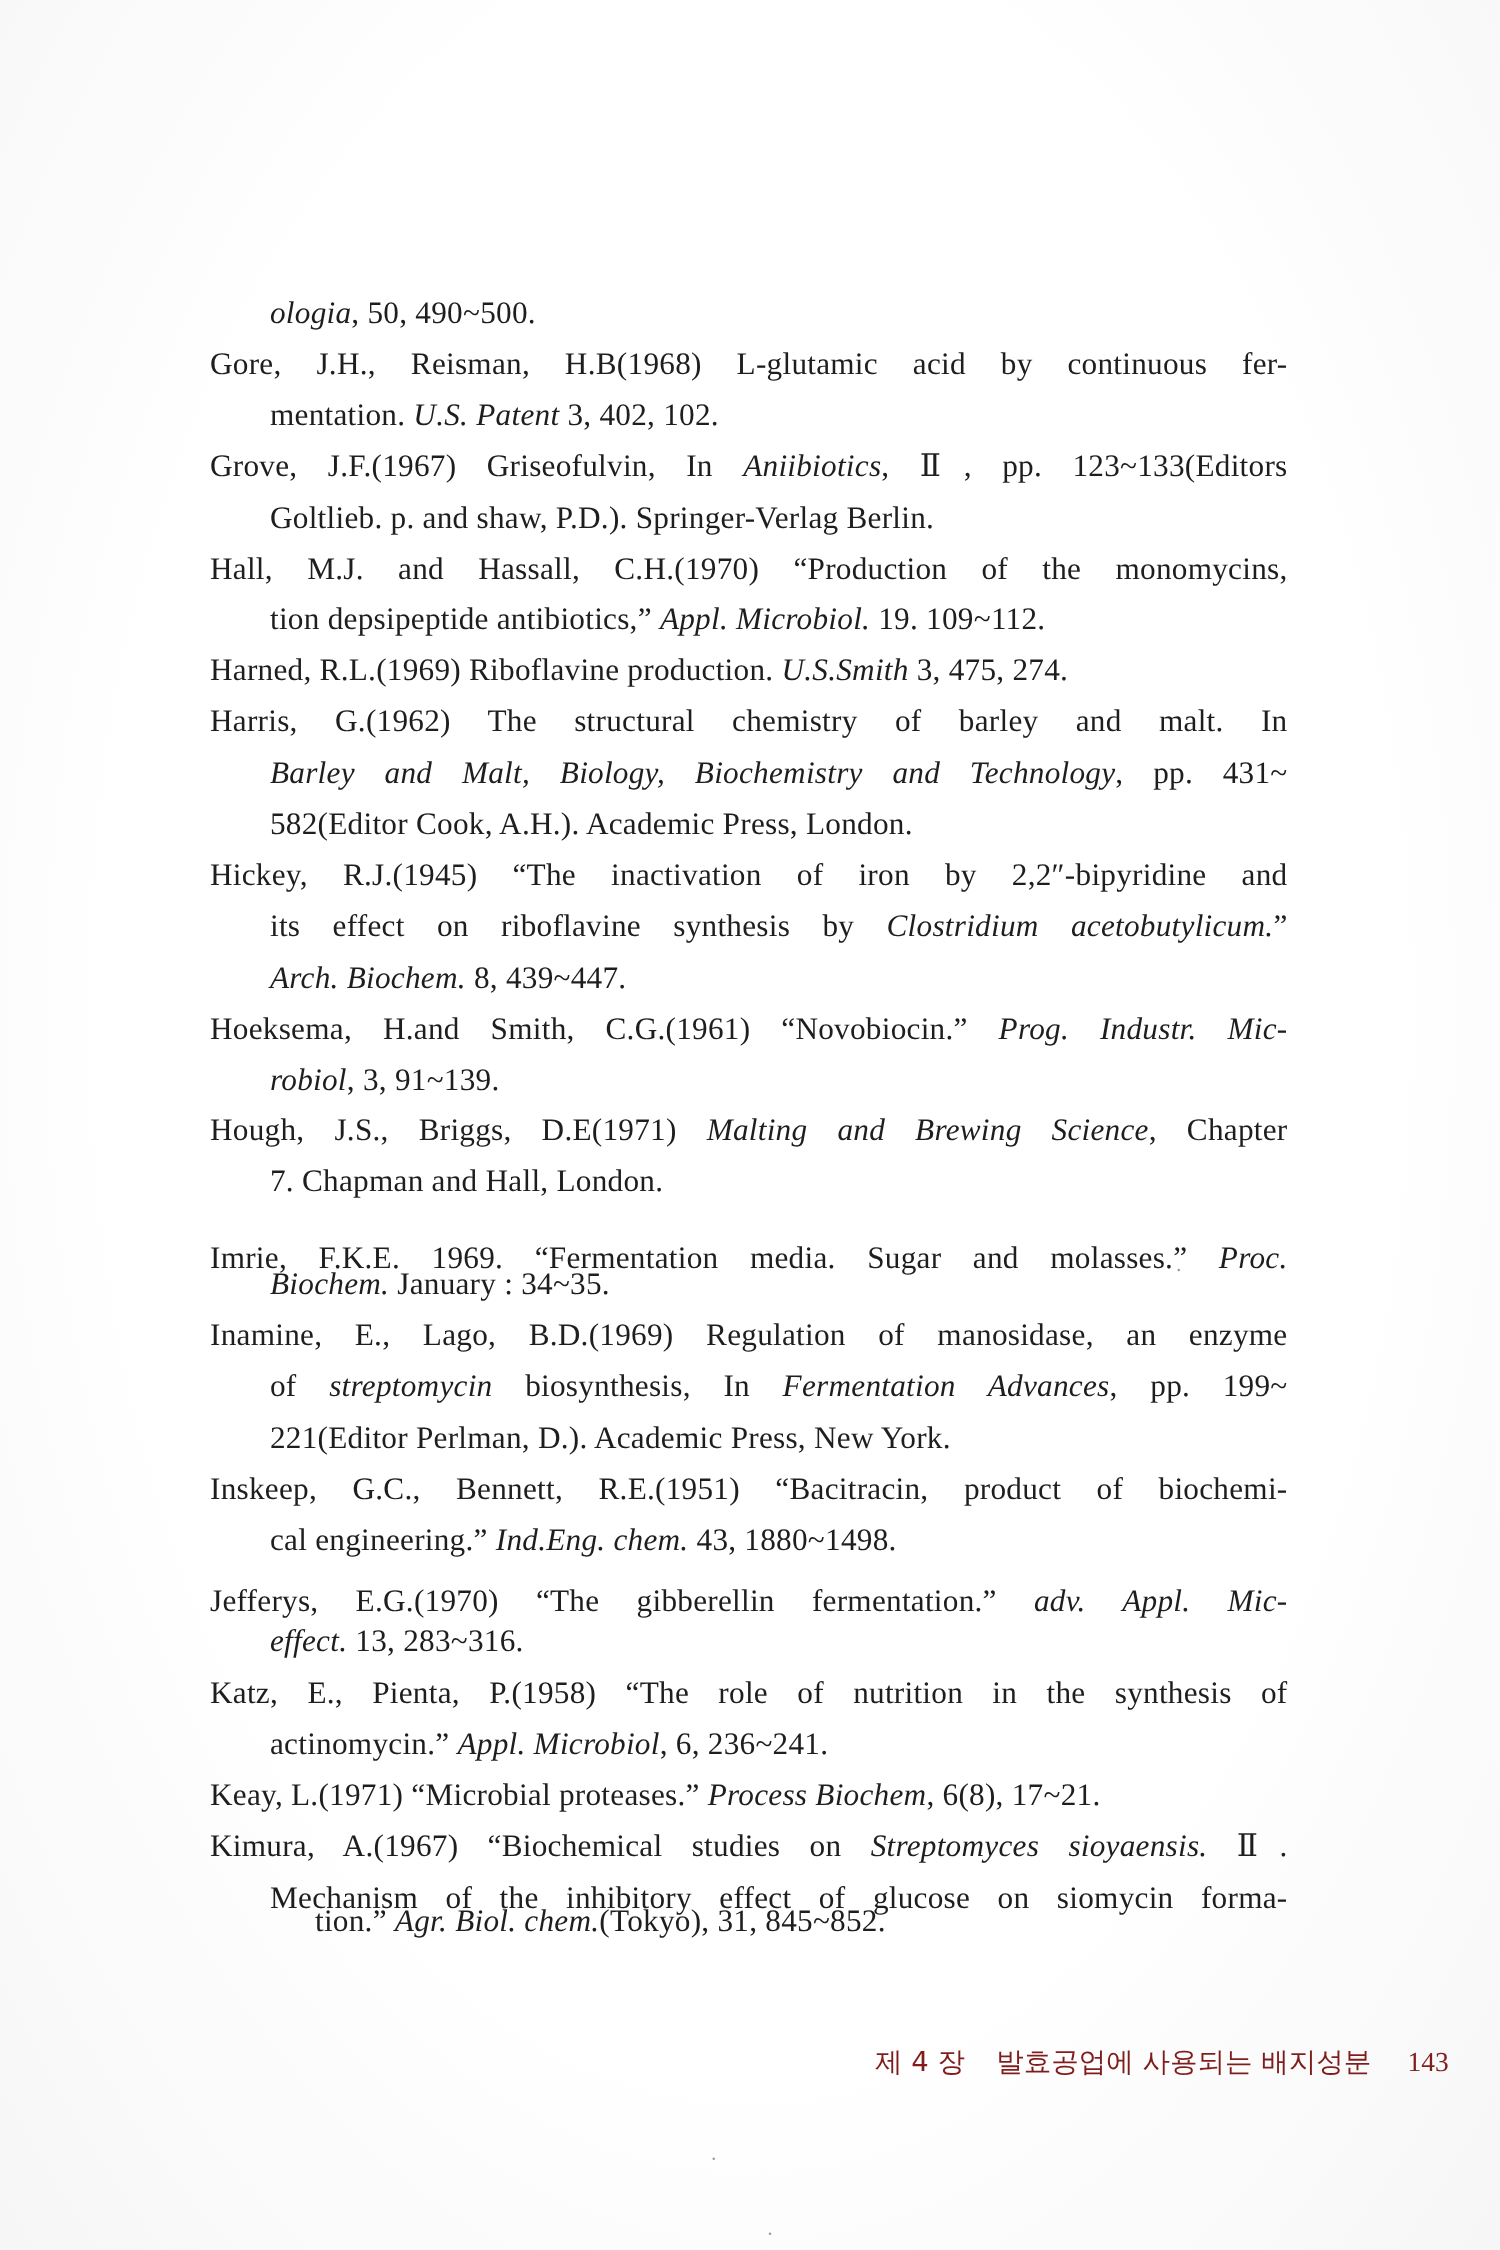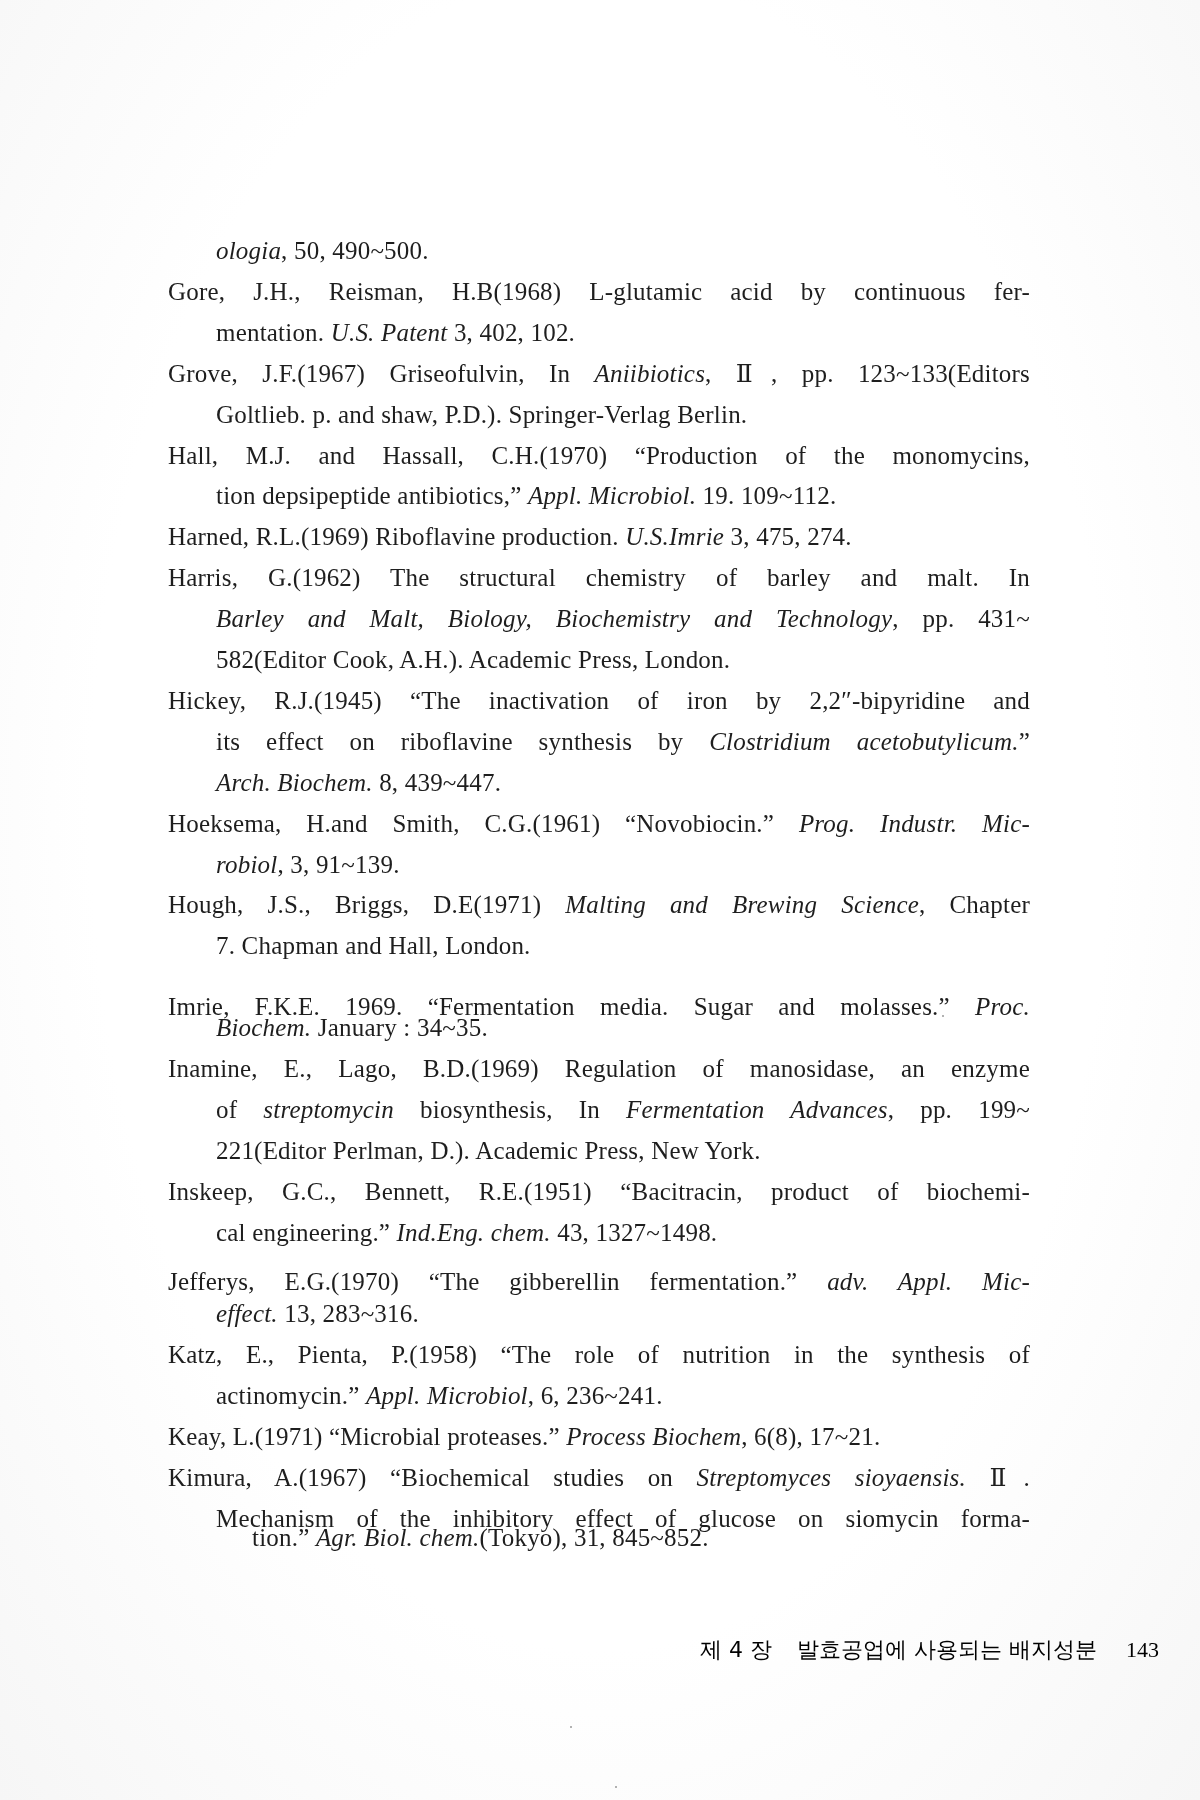--- a/index.html
+++ b/index.html
@@ -24,59 +24,59 @@
     text-align-last: justify;
     letter-spacing: 0.2px;
   }
   .line.indent { left: 216px; width: 814px; }
   .line.last { text-align-last: left; font-family: Liberation Serif, serif; }
   .line i { font-style: italic; }
   .footer {
     position: absolute; left: 700px; top: 1630px; width: 320px;
     height: 40px; line-height: 40px;
     font-family: "DejaVu Sans", sans-serif;
-    font-size: 22px; color: #000000;
+    font-size: 22px; color: #7f1d1d;
     white-space: nowrap;
   }
   .footer .chapter { margin-right: 18px; }
   .footer .title { margin-right: 22px; }
   .footer .pnum { font-family: "Liberation Serif", serif; font-size: 22px; }
   .speck { position: absolute; width: 2px; height: 2px; background: #999; border-radius: 1px; }
 </style>
 </head>
 <body>
 
 <div class="page-shade"></div>
 
 <div class="refs" id="refs">
     <div class="line indent last" style="top: 230px;"><i>ologia</i><span>, 50, 490~500.</span></div>
     <div class="line" style="top: 270.9px;"><span>Gore, J.H., Reisman, H.B(1968) L-glutamic acid by continuous fer-</span></div>
     <div class="line indent last" style="top: 311.8px;"><span>mentation. </span><i>U.S. Patent</i><span> 3, 402, 102.</span></div>
     <div class="line" style="top: 352.7px;"><span>Grove, J.F.(1967) Griseofulvin, In </span><i>Aniibiotics</i><span>, Ⅱ, pp. 123~133(Editors</span></div>
     <div class="line indent last" style="top: 393.6px;"><span>Goltlieb. p. and shaw, P.D.). Springer-Verlag Berlin.</span></div>
     <div class="line" style="top: 434.5px;"><span>Hall, M.J. and Hassall, C.H.(1970) “Production of the monomycins,</span></div>
     <div class="line indent last" style="top: 475.4px;"><span>tion depsipeptide antibiotics,” </span><i>Appl. Microbiol.</i><span> 19. 109~112.</span></div>
-    <div class="line last" style="top: 516.3px;"><span>Harned, R.L.(1969) Riboflavine production. </span><i>U.S.Imrie</i><span> 3, 475, 274.</span></div>
+    <div class="line last" style="top: 516.3px;"><span>Harned, R.L.(1969) Riboflavine production. </span><i>U.S.Smith</i><span> 3, 475, 274.</span></div>
     <div class="line" style="top: 557.2px;"><span>Harris, G.(1962) The structural chemistry of barley and malt. In</span></div>
     <div class="line indent" style="top: 598.1px;"><i>Barley and Malt, Biology, Biochemistry and Technology</i><span>, pp. 431~</span></div>
     <div class="line indent last" style="top: 639px;"><span>582(Editor Cook, A.H.). Academic Press, London.</span></div>
     <div class="line" style="top: 679.9px;"><span>Hickey, R.J.(1945) “The inactivation of iron by 2,2″-bipyridine and</span></div>
     <div class="line indent" style="top: 720.8px;"><span>its effect on riboflavine synthesis by </span><i>Clostridium acetobutylicum.</i><span>”</span></div>
     <div class="line indent last" style="top: 761.7px;"><i>Arch. Biochem.</i><span> 8, 439~447.</span></div>
     <div class="line" style="top: 802.6px;"><span>Hoeksema, H.and Smith, C.G.(1961) “Novobiocin.” </span><i>Prog. Industr. Mic-</i></div>
     <div class="line indent last" style="top: 843.5px;"><i>robiol</i><span>, 3, 91~139.</span></div>
     <div class="line" style="top: 884.4px;"><span>Hough, J.S., Briggs, D.E(1971) </span><i>Malting and Brewing Science</i><span>, Chapter</span></div>
     <div class="line indent last" style="top: 925.3px;"><span>7. Chapman and Hall, London.</span></div>
     <div class="line" style="top: 966.2px; margin-top: 20px;"><span>Imrie, F.K.E. 1969. “Fermentation media. Sugar and molasses.” </span><i>Proc.</i></div>
     <div class="line indent last" style="top: 1007.1px;"><i>Biochem.</i><span> January : 34~35.</span></div>
     <div class="line" style="top: 1048px;"><span>Inamine, E., Lago, B.D.(1969) Regulation of manosidase, an enzyme</span></div>
     <div class="line indent" style="top: 1088.9px;"><span>of </span><i>streptomycin</i><span> biosynthesis, In </span><i>Fermentation Advances</i><span>, pp. 199~</span></div>
     <div class="line indent last" style="top: 1129.8px;"><span>221(Editor Perlman, D.). Academic Press, New York.</span></div>
     <div class="line" style="top: 1170.7px;"><span>Inskeep, G.C., Bennett, R.E.(1951) “Bacitracin, product of biochemi-</span></div>
-    <div class="line indent last" style="top: 1211.6px;"><span>cal engineering.” </span><i>Ind.Eng. chem.</i><span> 43, 1327~1498.</span></div>
+    <div class="line indent last" style="top: 1211.6px;"><span>cal engineering.” </span><i>Ind.Eng. chem.</i><span> 43, 1880~1498.</span></div>
     <div class="line" style="top: 1261px;"><span>Jefferys, E.G.(1970) “The gibberellin fermentation.” </span><i>adv. Appl. Mic-</i></div>
     <div class="line indent last" style="top: 1293.4px;"><i>effect.</i><span> 13, 283~316.</span></div>
     <div class="line" style="top: 1334.3px;"><span>Katz, E., Pienta, P.(1958) “The role of nutrition in the synthesis of</span></div>
     <div class="line indent last" style="top: 1375.2px;"><span>actinomycin.” </span><i>Appl. Microbiol</i><span>, 6, 236~241.</span></div>
     <div class="line last" style="top: 1416.1px;"><span>Keay, L.(1971) “Microbial proteases.” </span><i>Process Biochem</i><span>, 6(8), 17~21.</span></div>
     <div class="line" style="top: 1457px;"><span>Kimura, A.(1967) “Biochemical studies on </span><i>Streptomyces sioyaensis.</i><span> Ⅱ.</span></div>
     <div class="line indent" style="top: 1497.9px;"><span>Mechanism of the inhibitory effect of glucose on siomycin forma-</span></div>
     <div class="line indent last" style="top: 1517px; margin-left: 36px;"><span>tion.” </span><i>Agr. Biol. chem.</i><span>(Tokyo), 31, 845~852.</span></div>
   </div>
 

